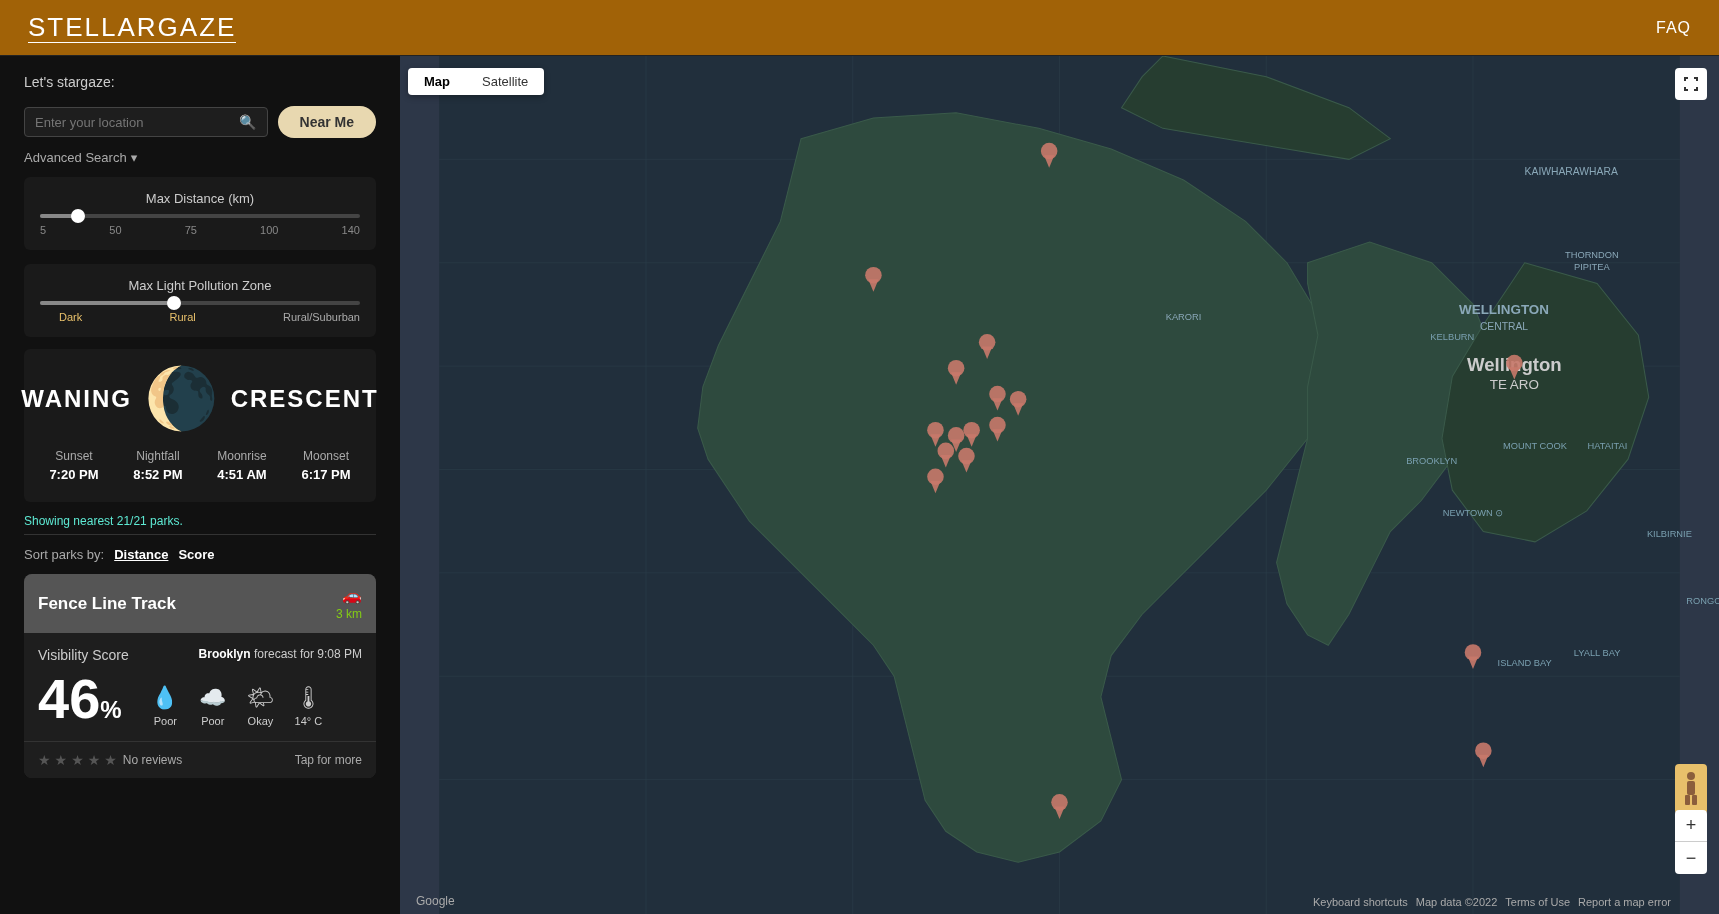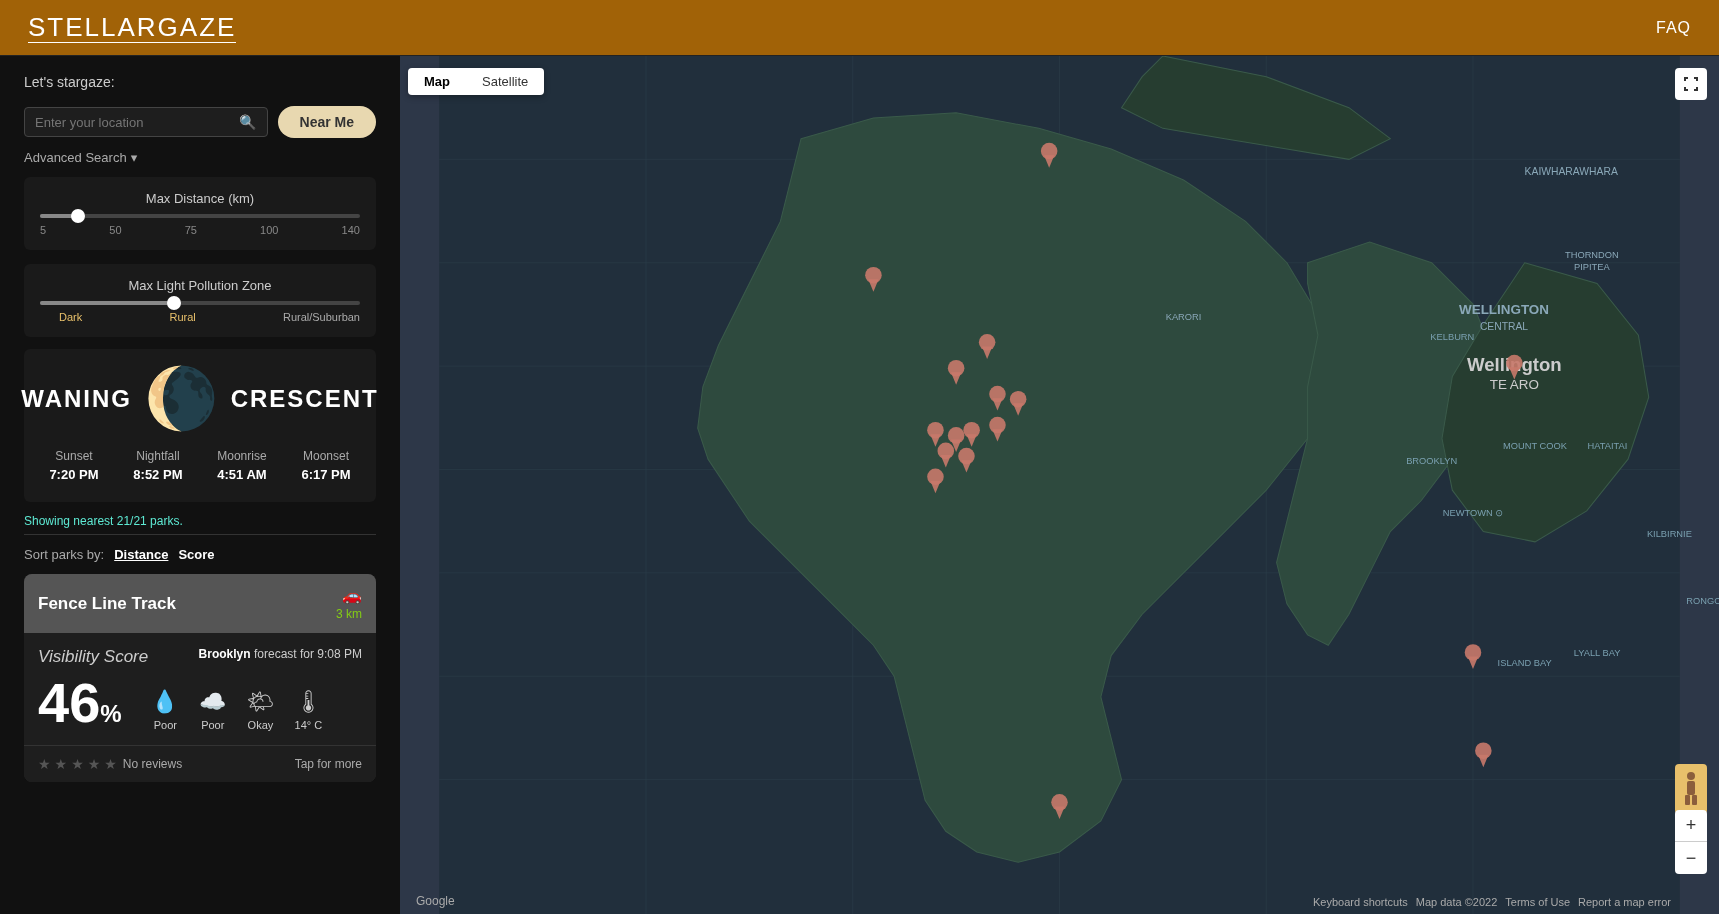--- a/index.html
+++ b/index.html
@@ -285,23 +285,22 @@
       padding: 14px;
       background: #1e1e1e;
     }
     .visibility-row {
       display: flex;
       align-items: flex-start;
       justify-content: space-between;
       margin-bottom: 8px;
     }
     .visibility-label {
-      font-size: 17px;
+      font-size: 14px;
       color: #ccc;
-      font-style: italic;
     }
     .forecast-label {
       font-size: 12px;
       color: #ccc;
     }
     .forecast-bold {
       font-weight: 700;
       color: #fff;
     }
     .visibility-score {

